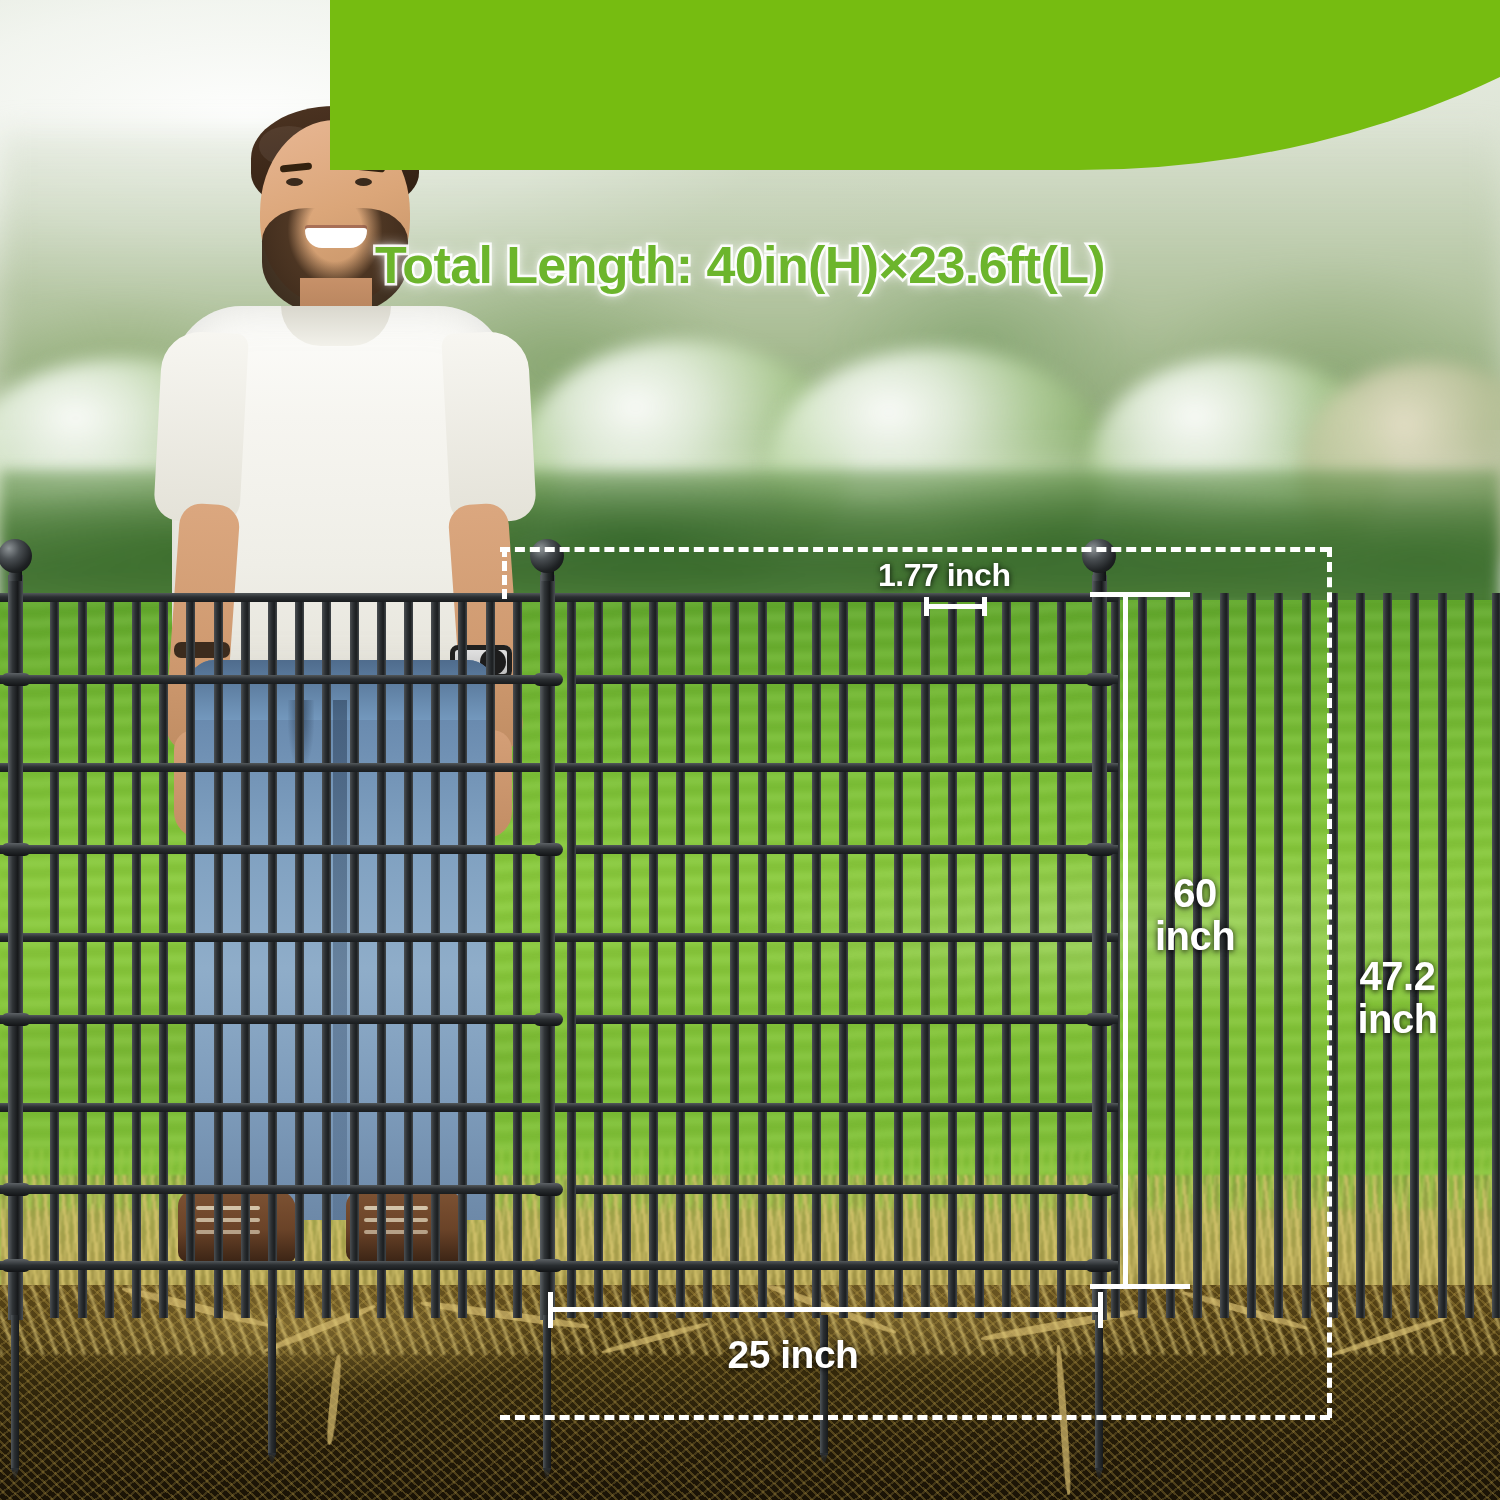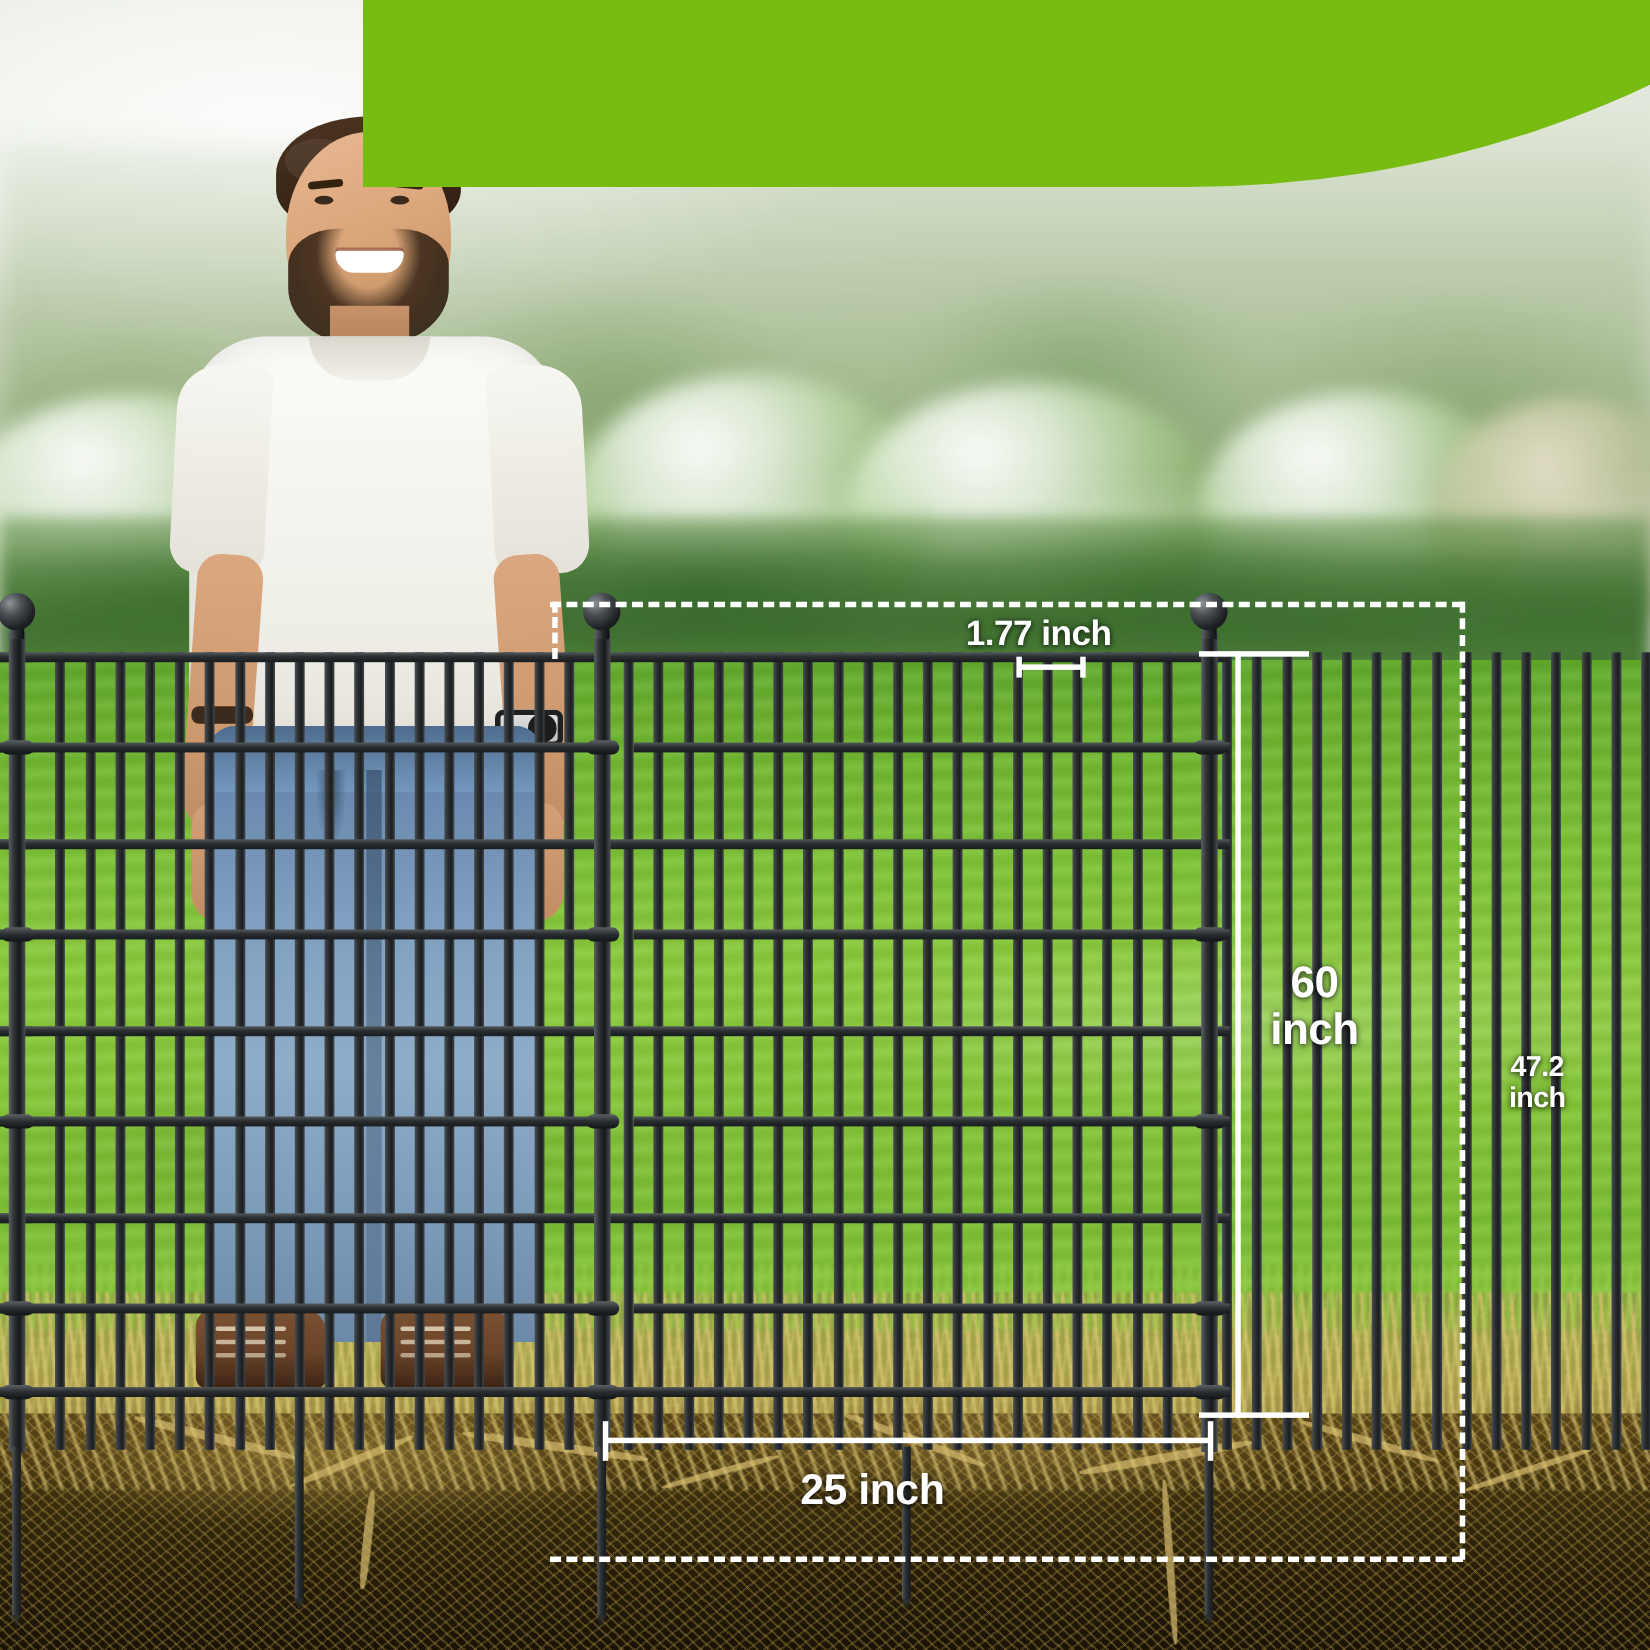--- a/index.html
+++ b/index.html
@@ -229,21 +229,21 @@
   .tick-v { position:absolute; width:5px; background:#ffffff; }
 
   .dim-label {
     position:absolute; color:#ffffff; font-weight:bold;
     font-family:"Liberation Sans", sans-serif;
     text-shadow:0 0 6px rgba(0,0,0,.55), 0 2px 5px rgba(0,0,0,.45);
     line-height:1.08; letter-spacing:-.5px;
   }
   #label-145  { left:878px;  top:558px;  font-size:32px; }
   #label-40   { left:1150px; top:872px;  font-size:40px; text-align:center; width:90px;}
-  #label-472  { left:1345px; top:955px;  font-size:26px; text-align:center; width:105px;}
+  #label-472  { left:1345px; top:955px;  font-size:40px; text-align:center; width:105px;}
   #label-29   { left:793px;  top:1334px; font-size:39px; transform:translateX(-50%); }
 
   .arrow-seg { position:absolute; height:5px; background:#fff; }
   .arrow-cap { position:absolute; width:5px; height:19px; background:#fff; }
 
   
   .banner {
     position:absolute; left:330px; top:-470px;
     width:1560px; height:640px;
     border-radius:0 0 52% 0 / 0 0 100% 0;
@@ -478,19 +478,20 @@
   </div>
 
   <div class="dim-label" id="label-472">
     <span>47.2</span><br>
     <span>inch</span>
   </div>
 
   <div class="dim-label" id="label-29">25 inch</div>
 
   <div class="headline">
+    <span class="headline-line">Total Length: 40in(H)×23.6ft(L)</span>
   </div>
 
   <div class="banner">
     
   </div>
 
 </div>
 
 </body></html>

